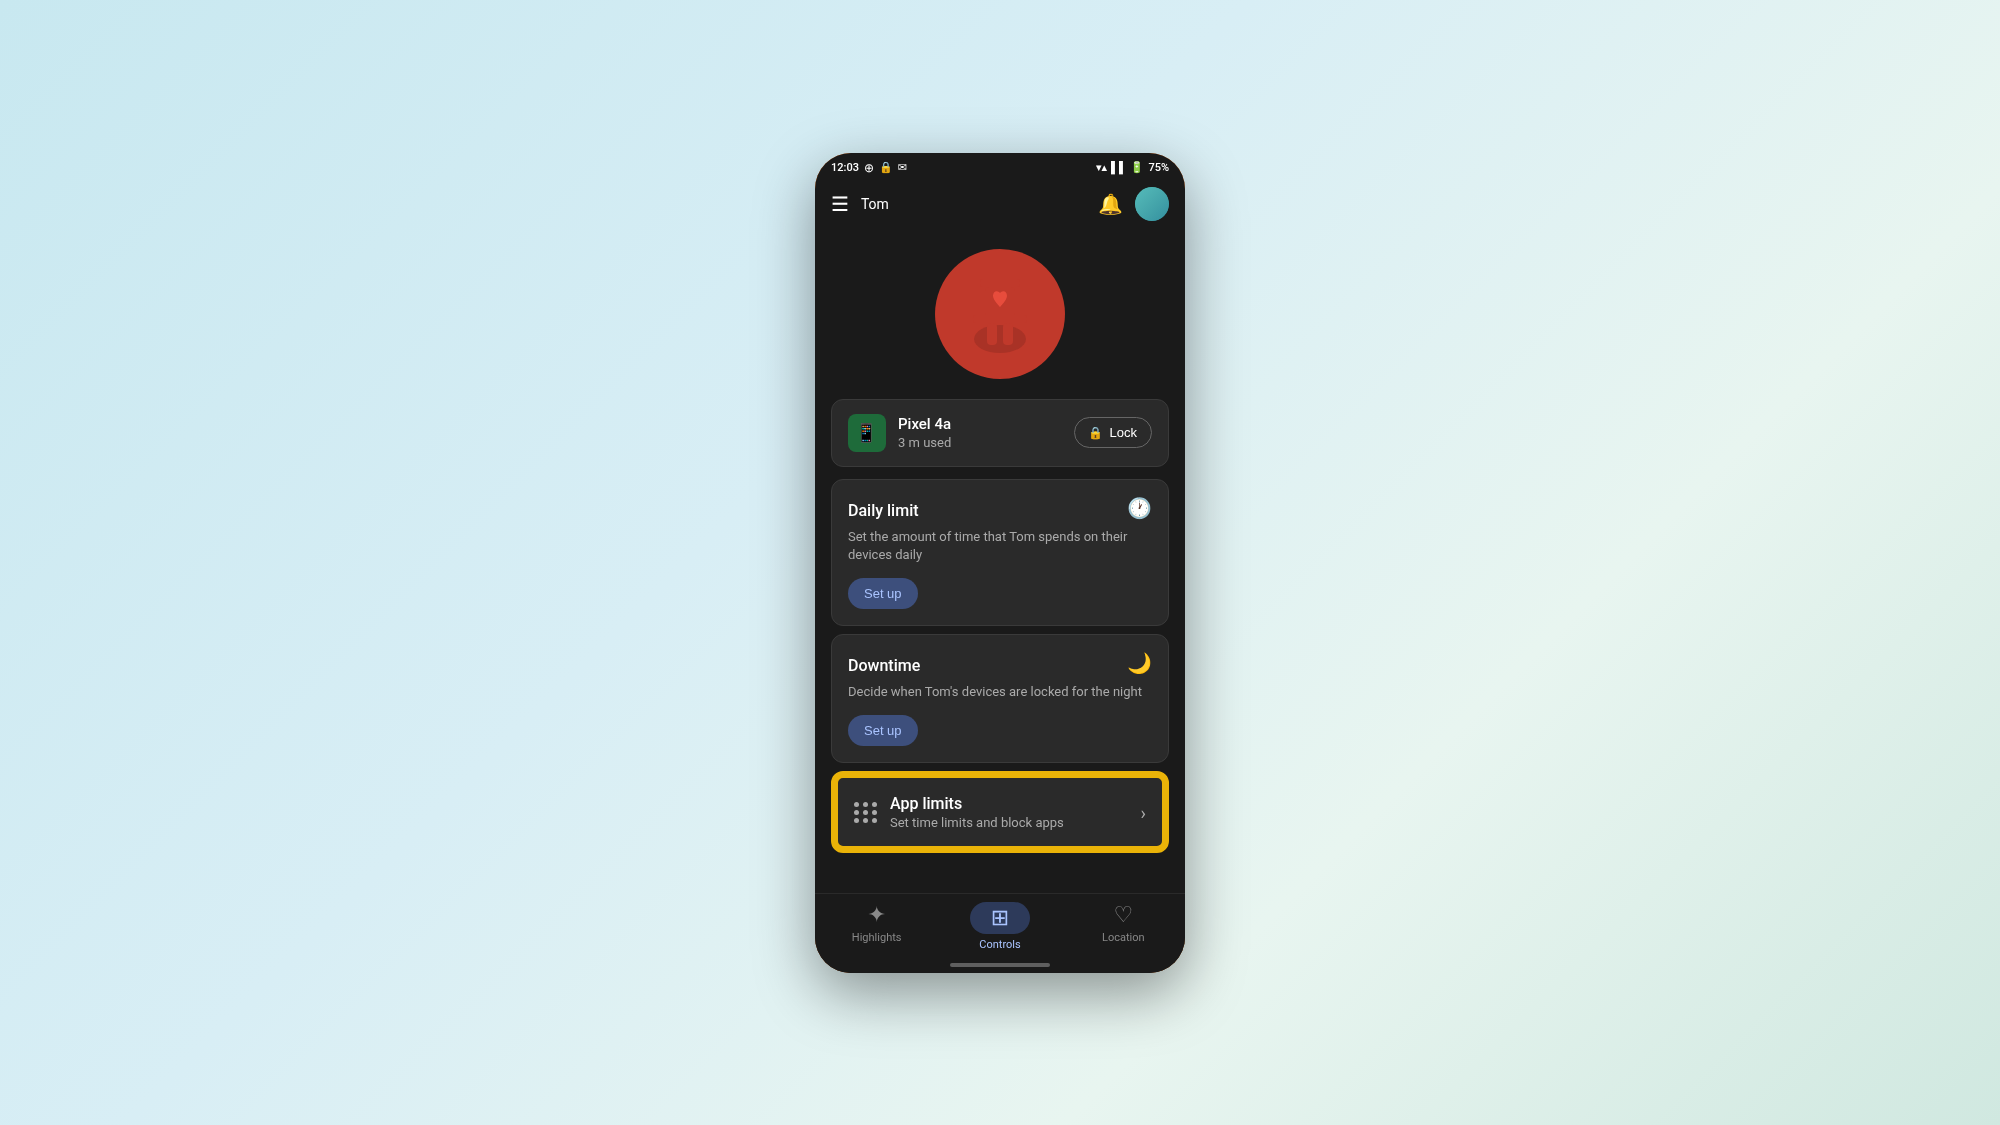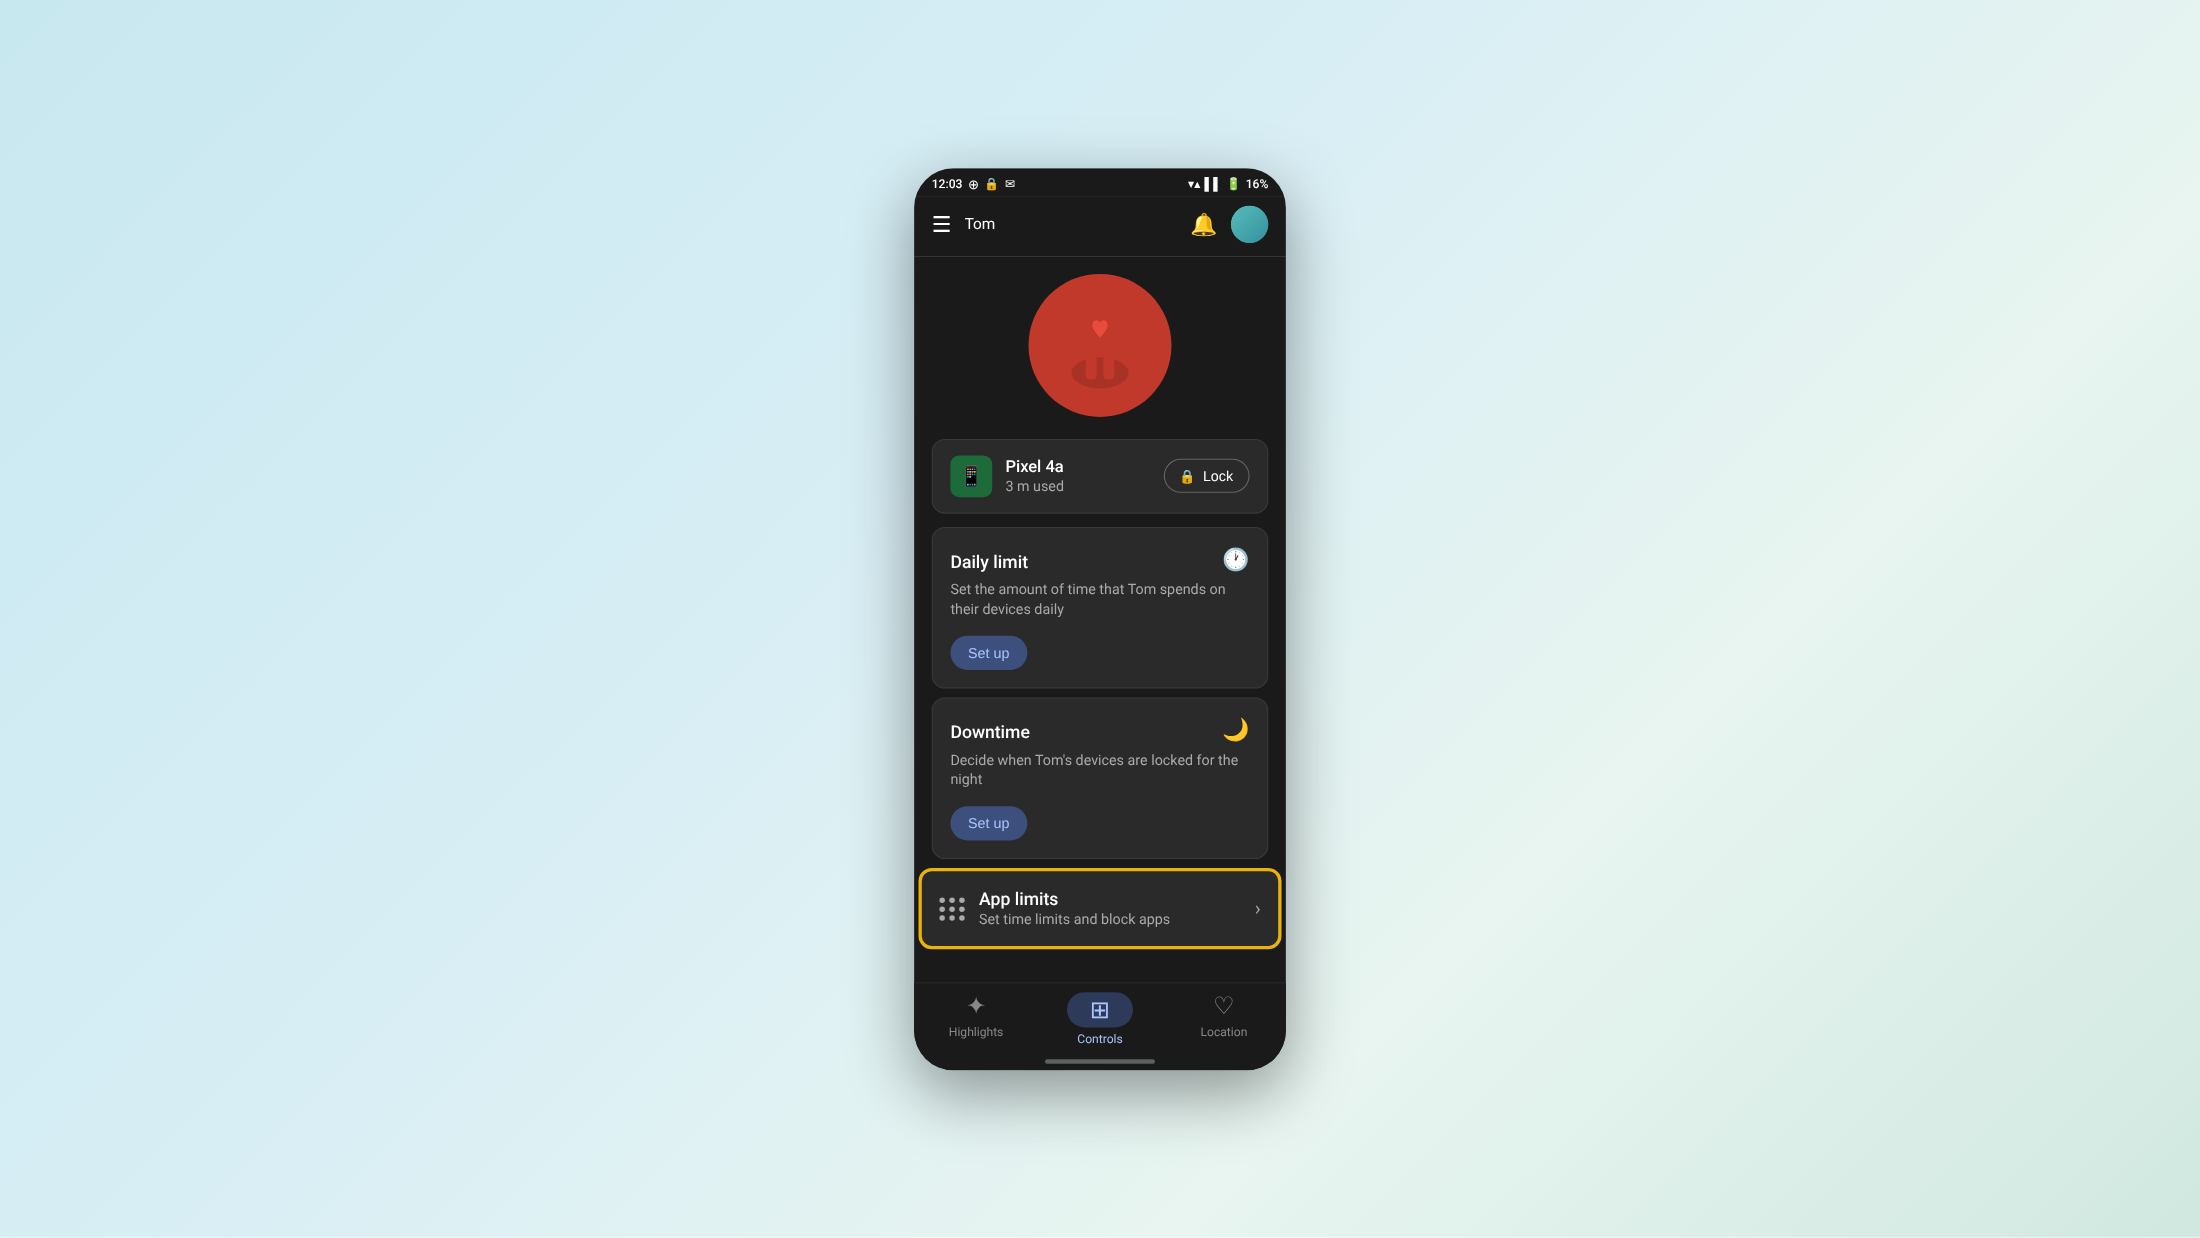--- a/index.html
+++ b/index.html
@@ -7,23 +7,23 @@
       width: 2000px;
       height: 1125px;
       background: linear-gradient(135deg, #c8e8f0 0%, #d8eef5 40%, #e8f5f0 70%, #d0e8e0 100%);
       display: flex;
       align-items: center;
       justify-content: center;
       font-family: 'Roboto', Arial, sans-serif;
     }
 
     .phone-frame {
-      width: 338px;
+      width: 370px;
       height: 820px;
-      background: #a3a3a3;
+      background: #f97316;
       border-radius: 36px;
       overflow: hidden;
       display: flex;
       flex-direction: column;
       box-shadow: 0 20px 60px rgba(0,0,0,0.4);
     }
 
     
     .status-bar {
       display: flex;
@@ -217,27 +217,27 @@
       border: none;
       border-radius: 20px;
       padding: 8px 16px;
       font-size: 13px;
       cursor: pointer;
       font-weight: 500;
     }
 
     
     .app-limits-card {
-      margin: 0 4px 8px;
+      margin: 0 16px 8px;
       background: #2a2a2a;
       border-radius: 12px;
       padding: 16px;
       display: flex;
       align-items: center;
-      border: 3px solid #eab308;
+      border: 7px solid #eab308;
       cursor: pointer;
     }
     .app-limits-dots {
       color: #aaa;
       font-size: 18px;
       margin-right: 12px;
       display: grid;
       grid-template-columns: repeat(3, 6px);
       gap: 3px;
     }
@@ -340,21 +340,21 @@
     <div class="status-left">
       <span>12:03</span>
       <span style="font-size:12px;">⊕</span>
       <span style="font-size:11px;">🔒</span>
       <span style="font-size:11px;">✉</span>
     </div>
     <div class="status-right">
       <span>▾▴</span>
       <span>▌▌</span>
       <span>🔋</span>
-      <span>16%</span>
+      <span>75%</span>
     </div>
   </div>
 
   <div class="top-bar">
     <div class="top-bar-left">
       <span class="menu-icon">☰</span>
       <span class="page-title">Tom</span>
     </div>
     <div class="top-bar-right">
       <span class="bell-icon">🔔</span>

